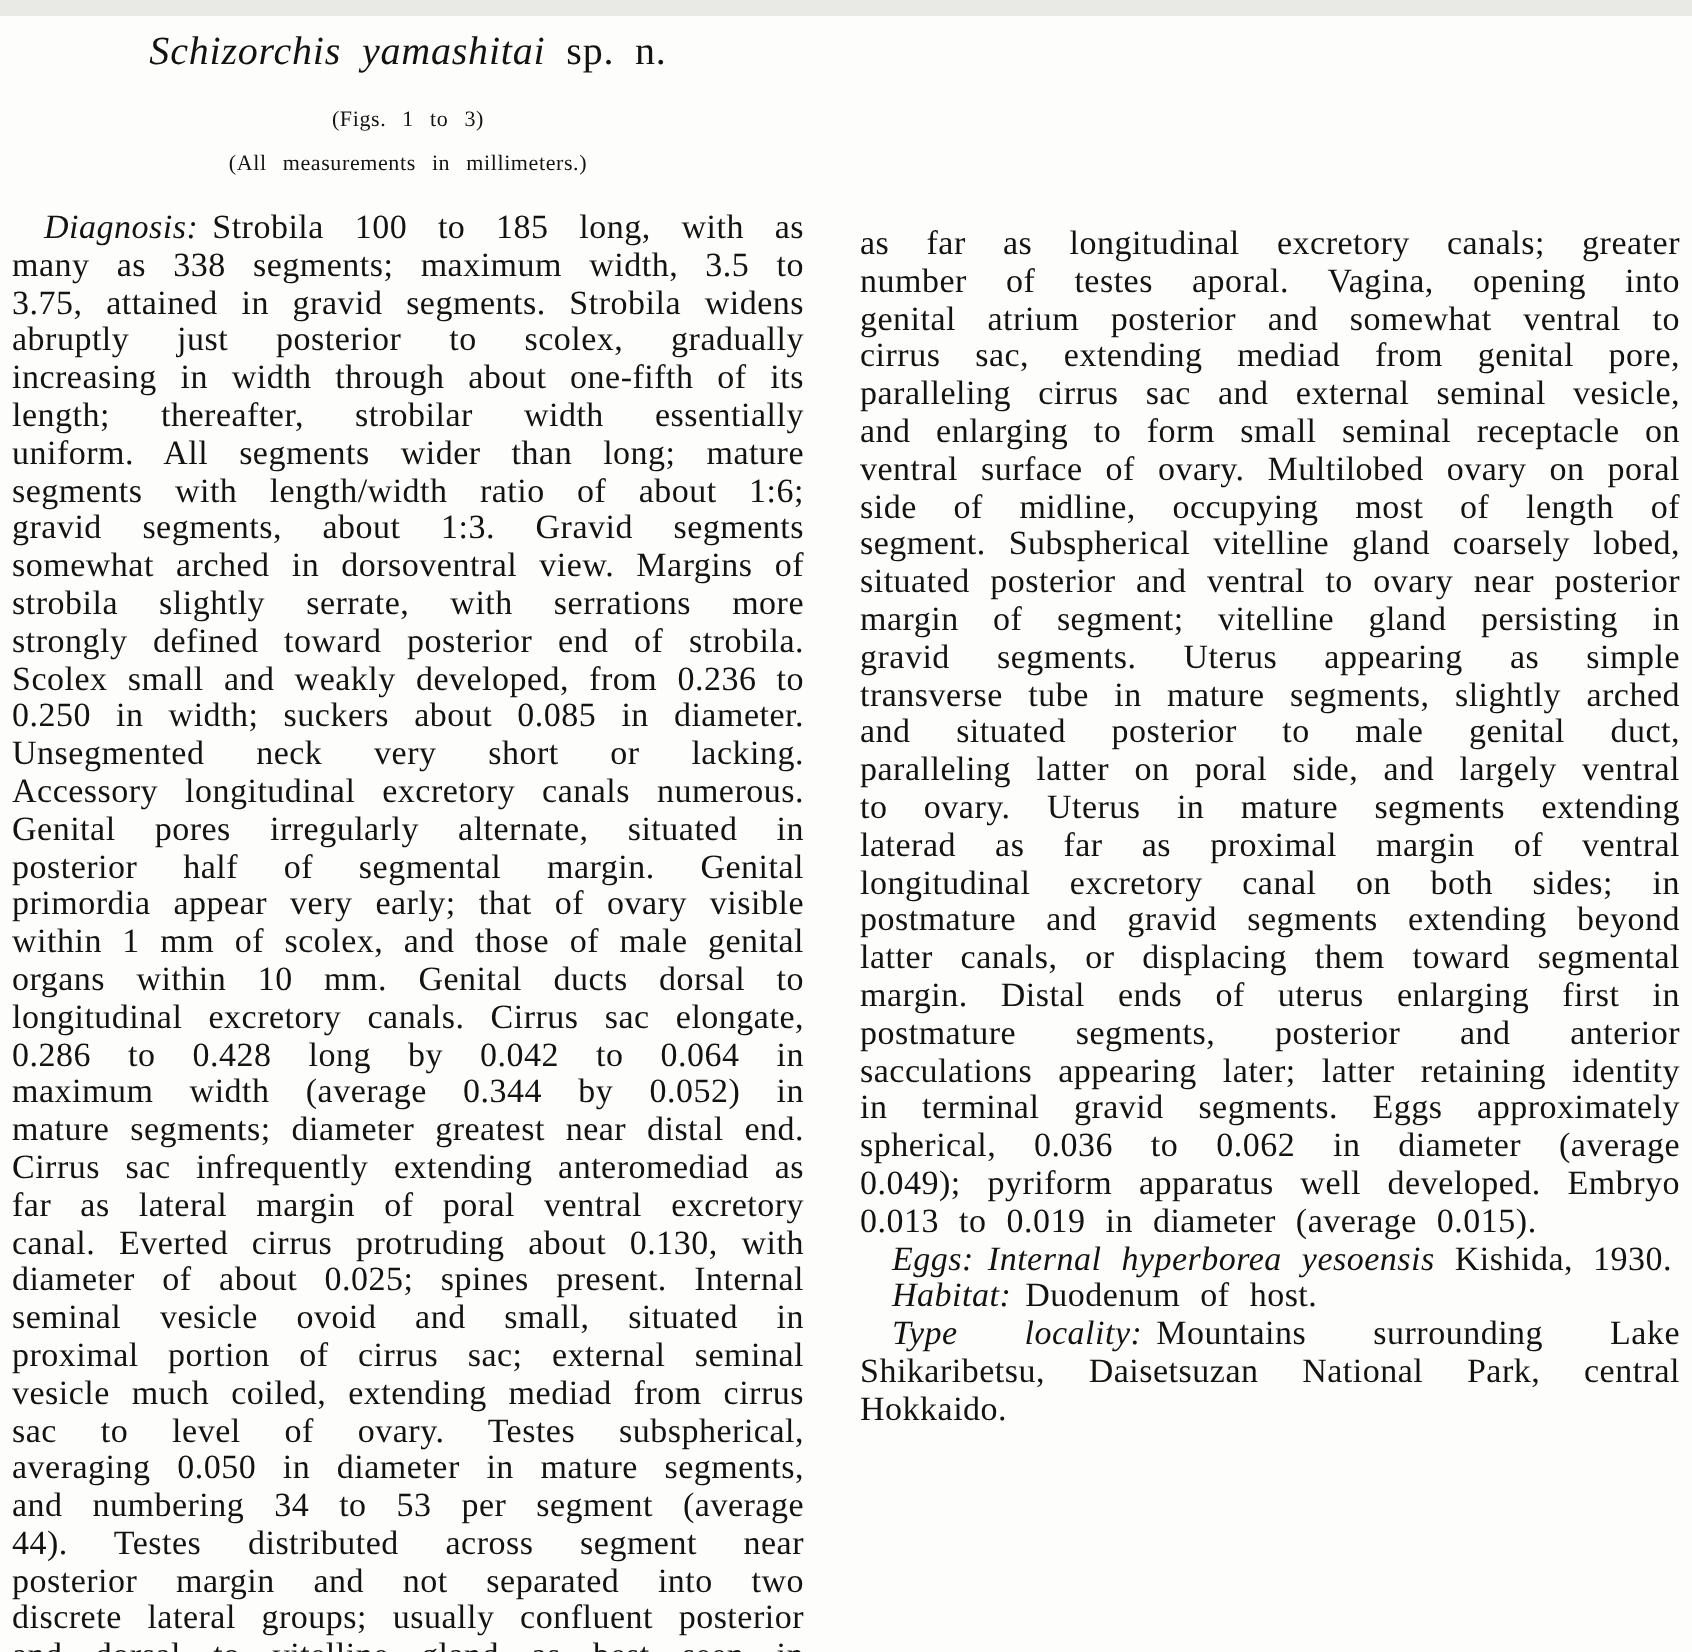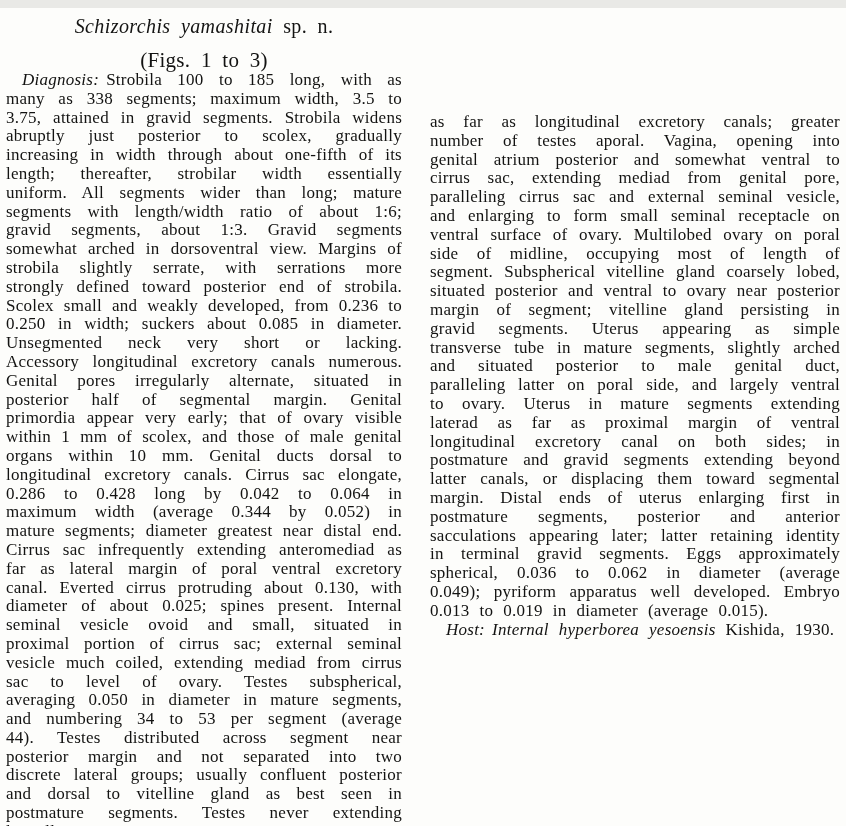--- a/index.html
+++ b/index.html
@@ -44,21 +44,21 @@
     font-size: 20px;
     font-weight: normal;
     margin: 0 0 11px 0;
     letter-spacing: 0.4px;
     word-spacing: 5px;
   }
   .species-title em {
     font-style: italic;
   }
   .subtitle-line {
-    font-size: 21px;
+    font-size: 11px;
     line-height: 22px;
     letter-spacing: 0.3px;
     word-spacing: 5px;
   }
   .subtitle-line.last {
     margin-bottom: 12px;
   }
   .body-text {
     font-size: 17px;
     line-height: 18.8px;
@@ -81,23 +81,26 @@
 </head>
 <body>
 
 <div class="page">
   <div class="columns">
 
     <div class="col col-left">
       <div class="title-block">
         <h1 class="species-title"><em>Schizorchis yamashitai</em> <span>sp. n.</span></h1>
         <div class="subtitle-line">(Figs. 1 to 3)</div>
+        <div class="subtitle-line last">(All measurements in millimeters.)</div>
       </div>
       <p class="body-text indent"><em class="lead-label">Diagnosis:</em><span>Strobila 100 to 185 long, with as many as 338 segments; maximum width, 3.5 to 3.75, attained in gravid segments. Strobila widens abruptly just posterior to scolex, gradually increasing in width through about one-fifth of its length; thereafter, strobilar width essentially uniform. All segments wider than long; mature segments with length/width ratio of about 1:6; gravid segments, about 1:3. Gravid segments somewhat arched in dorsoventral view. Margins of strobila slightly serrate, with serrations more strongly defined toward posterior end of strobila. Scolex small and weakly developed, from 0.236 to 0.250 in width; suckers about 0.085 in diameter. Unsegmented neck very short or lacking. Accessory longitudinal excretory canals numerous. Genital pores irregularly alternate, situated in posterior half of segmental margin. Genital primordia appear very early; that of ovary visible within 1 mm of scolex, and those of male genital organs within 10 mm. Genital ducts dorsal to longitudinal excretory canals. Cirrus sac elongate, 0.286 to 0.428 long by 0.042 to 0.064 in maximum width (average 0.344 by 0.052) in mature segments; diameter greatest near distal end. Cirrus sac infrequently extending anteromediad as far as lateral margin of poral ventral excretory canal. Everted cirrus protruding about 0.130, with diameter of about 0.025; spines present. Internal seminal vesicle ovoid and small, situated in proximal portion of cirrus sac; external seminal vesicle much coiled, extending mediad from cirrus sac to level of ovary. Testes subspherical, averaging 0.050 in diameter in mature segments, and numbering 34 to 53 per segment (average 44). Testes distributed across segment near posterior margin and not separated into two discrete lateral groups; usually confluent posterior and dorsal to vitelline gland as best seen in postmature segments. Testes never extending laterally</span></p>
     </div>
 
     <div class="col col-right">
       <p class="body-text"><span>as far as longitudinal excretory canals; greater number of testes aporal. Vagina, opening into genital atrium posterior and somewhat ventral to cirrus sac, extending mediad from genital pore, paralleling cirrus sac and external seminal vesicle, and enlarging to form small seminal receptacle on ventral surface of ovary. Multilobed ovary on poral side of midline, occupying most of length of segment. Subspherical vitelline gland coarsely lobed, situated posterior and ventral to ovary near posterior margin of segment; vitelline gland persisting in gravid segments. Uterus appearing as simple transverse tube in mature segments, slightly arched and situated posterior to male genital duct, paralleling latter on poral side, and largely ventral to ovary. Uterus in mature segments extending laterad as far as proximal margin of ventral longitudinal excretory canal on both sides; in postmature and gravid segments extending beyond latter canals, or displacing them toward segmental margin. Distal ends of uterus enlarging first in postmature segments, posterior and anterior sacculations appearing later; latter retaining identity in terminal gravid segments. Eggs approximately spherical, 0.036 to 0.062 in diameter (average 0.049); pyriform apparatus well developed. Embryo 0.013 to 0.019 in diameter (average 0.015).</span></p>
-      <p class="body-text indent"><em class="lead-label">Host:</em><span class="italic-name">Internal hyperborea yesoensis</span> <span>Kishida, 1930.</span></p>
+      <p class="body-text indent"><em class="lead-label">Eggs:</em><span class="italic-name">Internal hyperborea yesoensis</span> <span>Kishida, 1930.</span></p>
+      <p class="body-text indent"><em class="lead-label">Habitat:</em><span>Duodenum of host.</span></p>
+      <p class="body-text indent"><em class="lead-label">Type locality:</em><span>Mountains surrounding Lake Shikaribetsu, Daisetsuzan National Park, central Hokkaido.</span></p>
     </div>
 
   </div>
 </div>
 
 </body></html>

